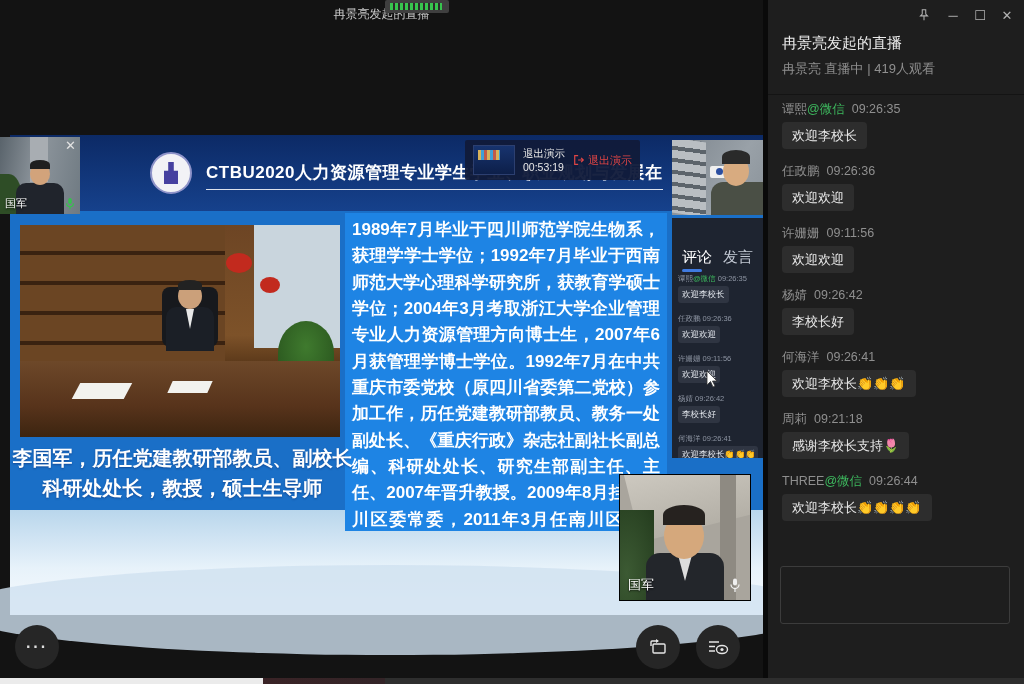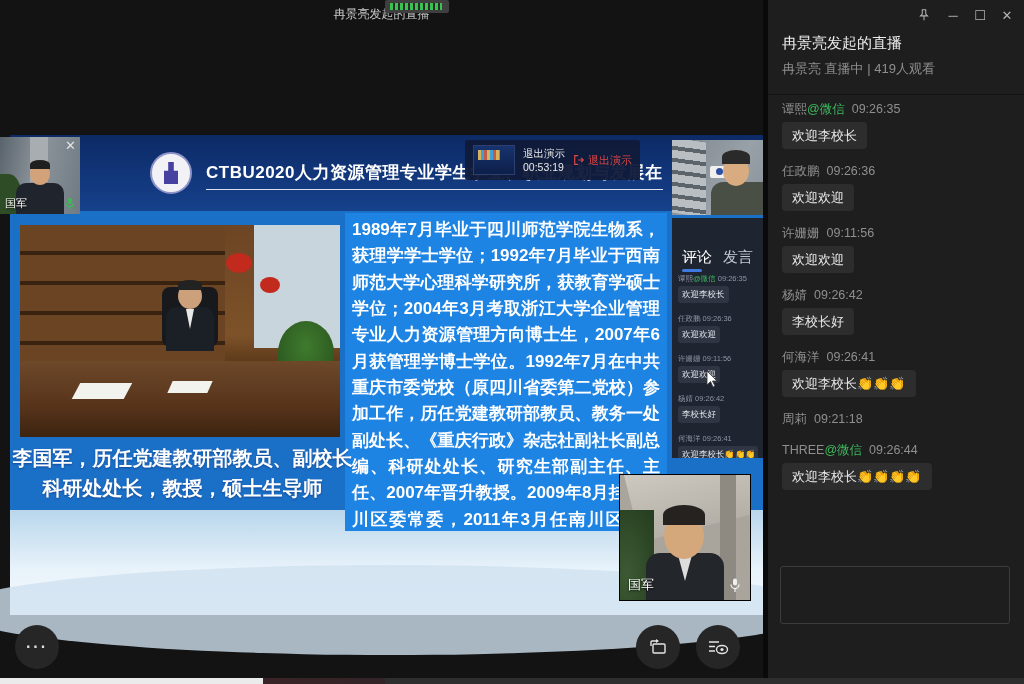--- a/index.html
+++ b/index.html
@@ -395,20 +395,21 @@
     <div class="msg-head">
       <span class="msg-name">何海洋</span><span class="via"></span><span class="msg-time">09:26:41</span>
     </div>
     <div class="msg-bubble">欢迎李校长👏👏👏</div>
   </div>
 
   <div class="msg">
     <div class="msg-head">
       <span class="msg-name">周莉</span><span class="via"></span><span class="msg-time">09:21:18</span>
     </div>
+    <div class="msg-bubble">感谢李校长支持🌷</div>
   </div>
 
   <div class="msg">
     <div class="msg-head">
       <span class="msg-name">THREE</span><span class="via">@微信</span><span class="msg-time">09:26:44</span>
     </div>
     <div class="msg-bubble">欢迎李校长👏👏👏👏</div>
   </div>
 </div>
 

